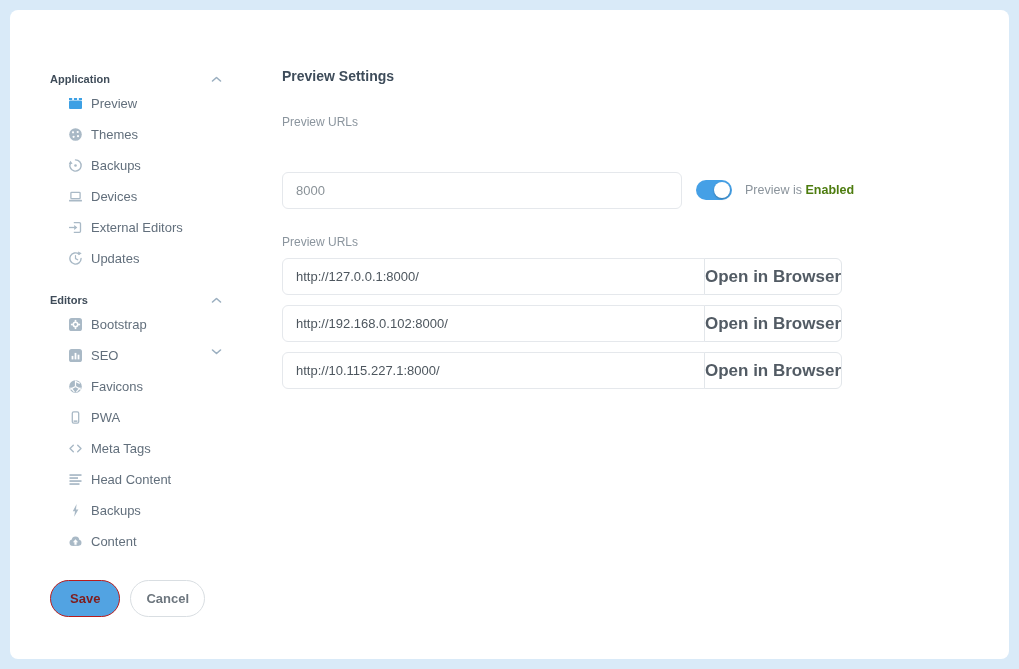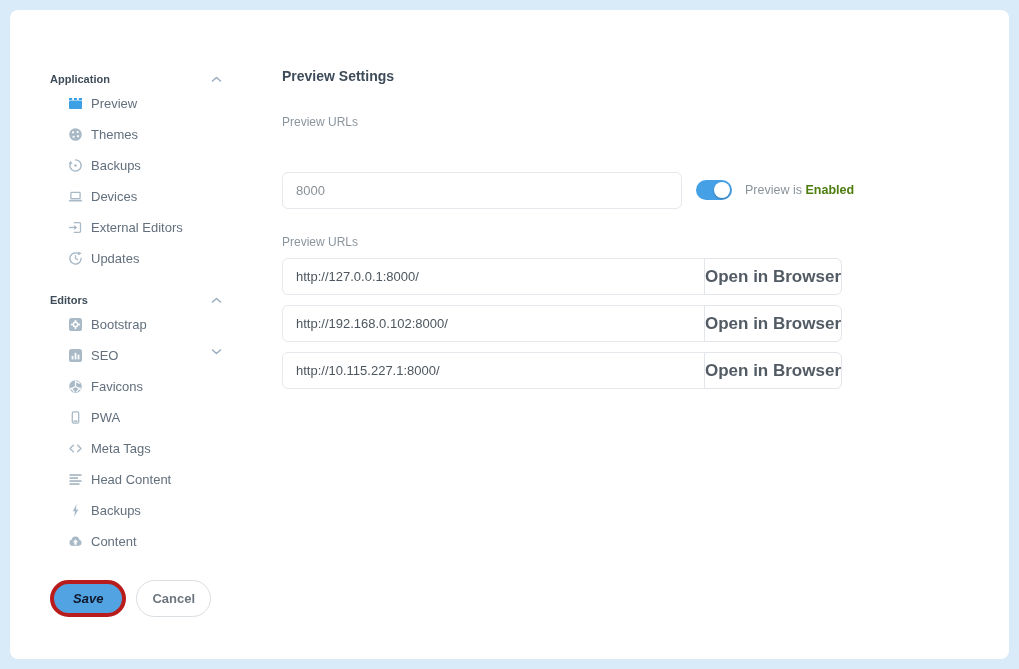--- a/index.html
+++ b/index.html
@@ -69,23 +69,22 @@
     height: 37px;
     border-radius: 19px;
     font-family: "Liberation Sans", sans-serif;
     font-size: 13px;
     font-weight: bold;
     cursor: pointer;
   }
   .btn-save {
     padding: 0 19px;
     background: #52a3e2;
-    border: 4px solid #b91c1c;
-    color: #0f172a;
-    font-style: italic;
+    border: 1px solid #b91c1c;
+    color: #7f1d1d;
   }
   .btn-cancel {
     padding: 0 15px;
     background: #ffffff;
     border: 1px solid #d9dee2;
     color: #6d767e;
   }
 
   
   .main { padding: 54px 0 0 50px; }

